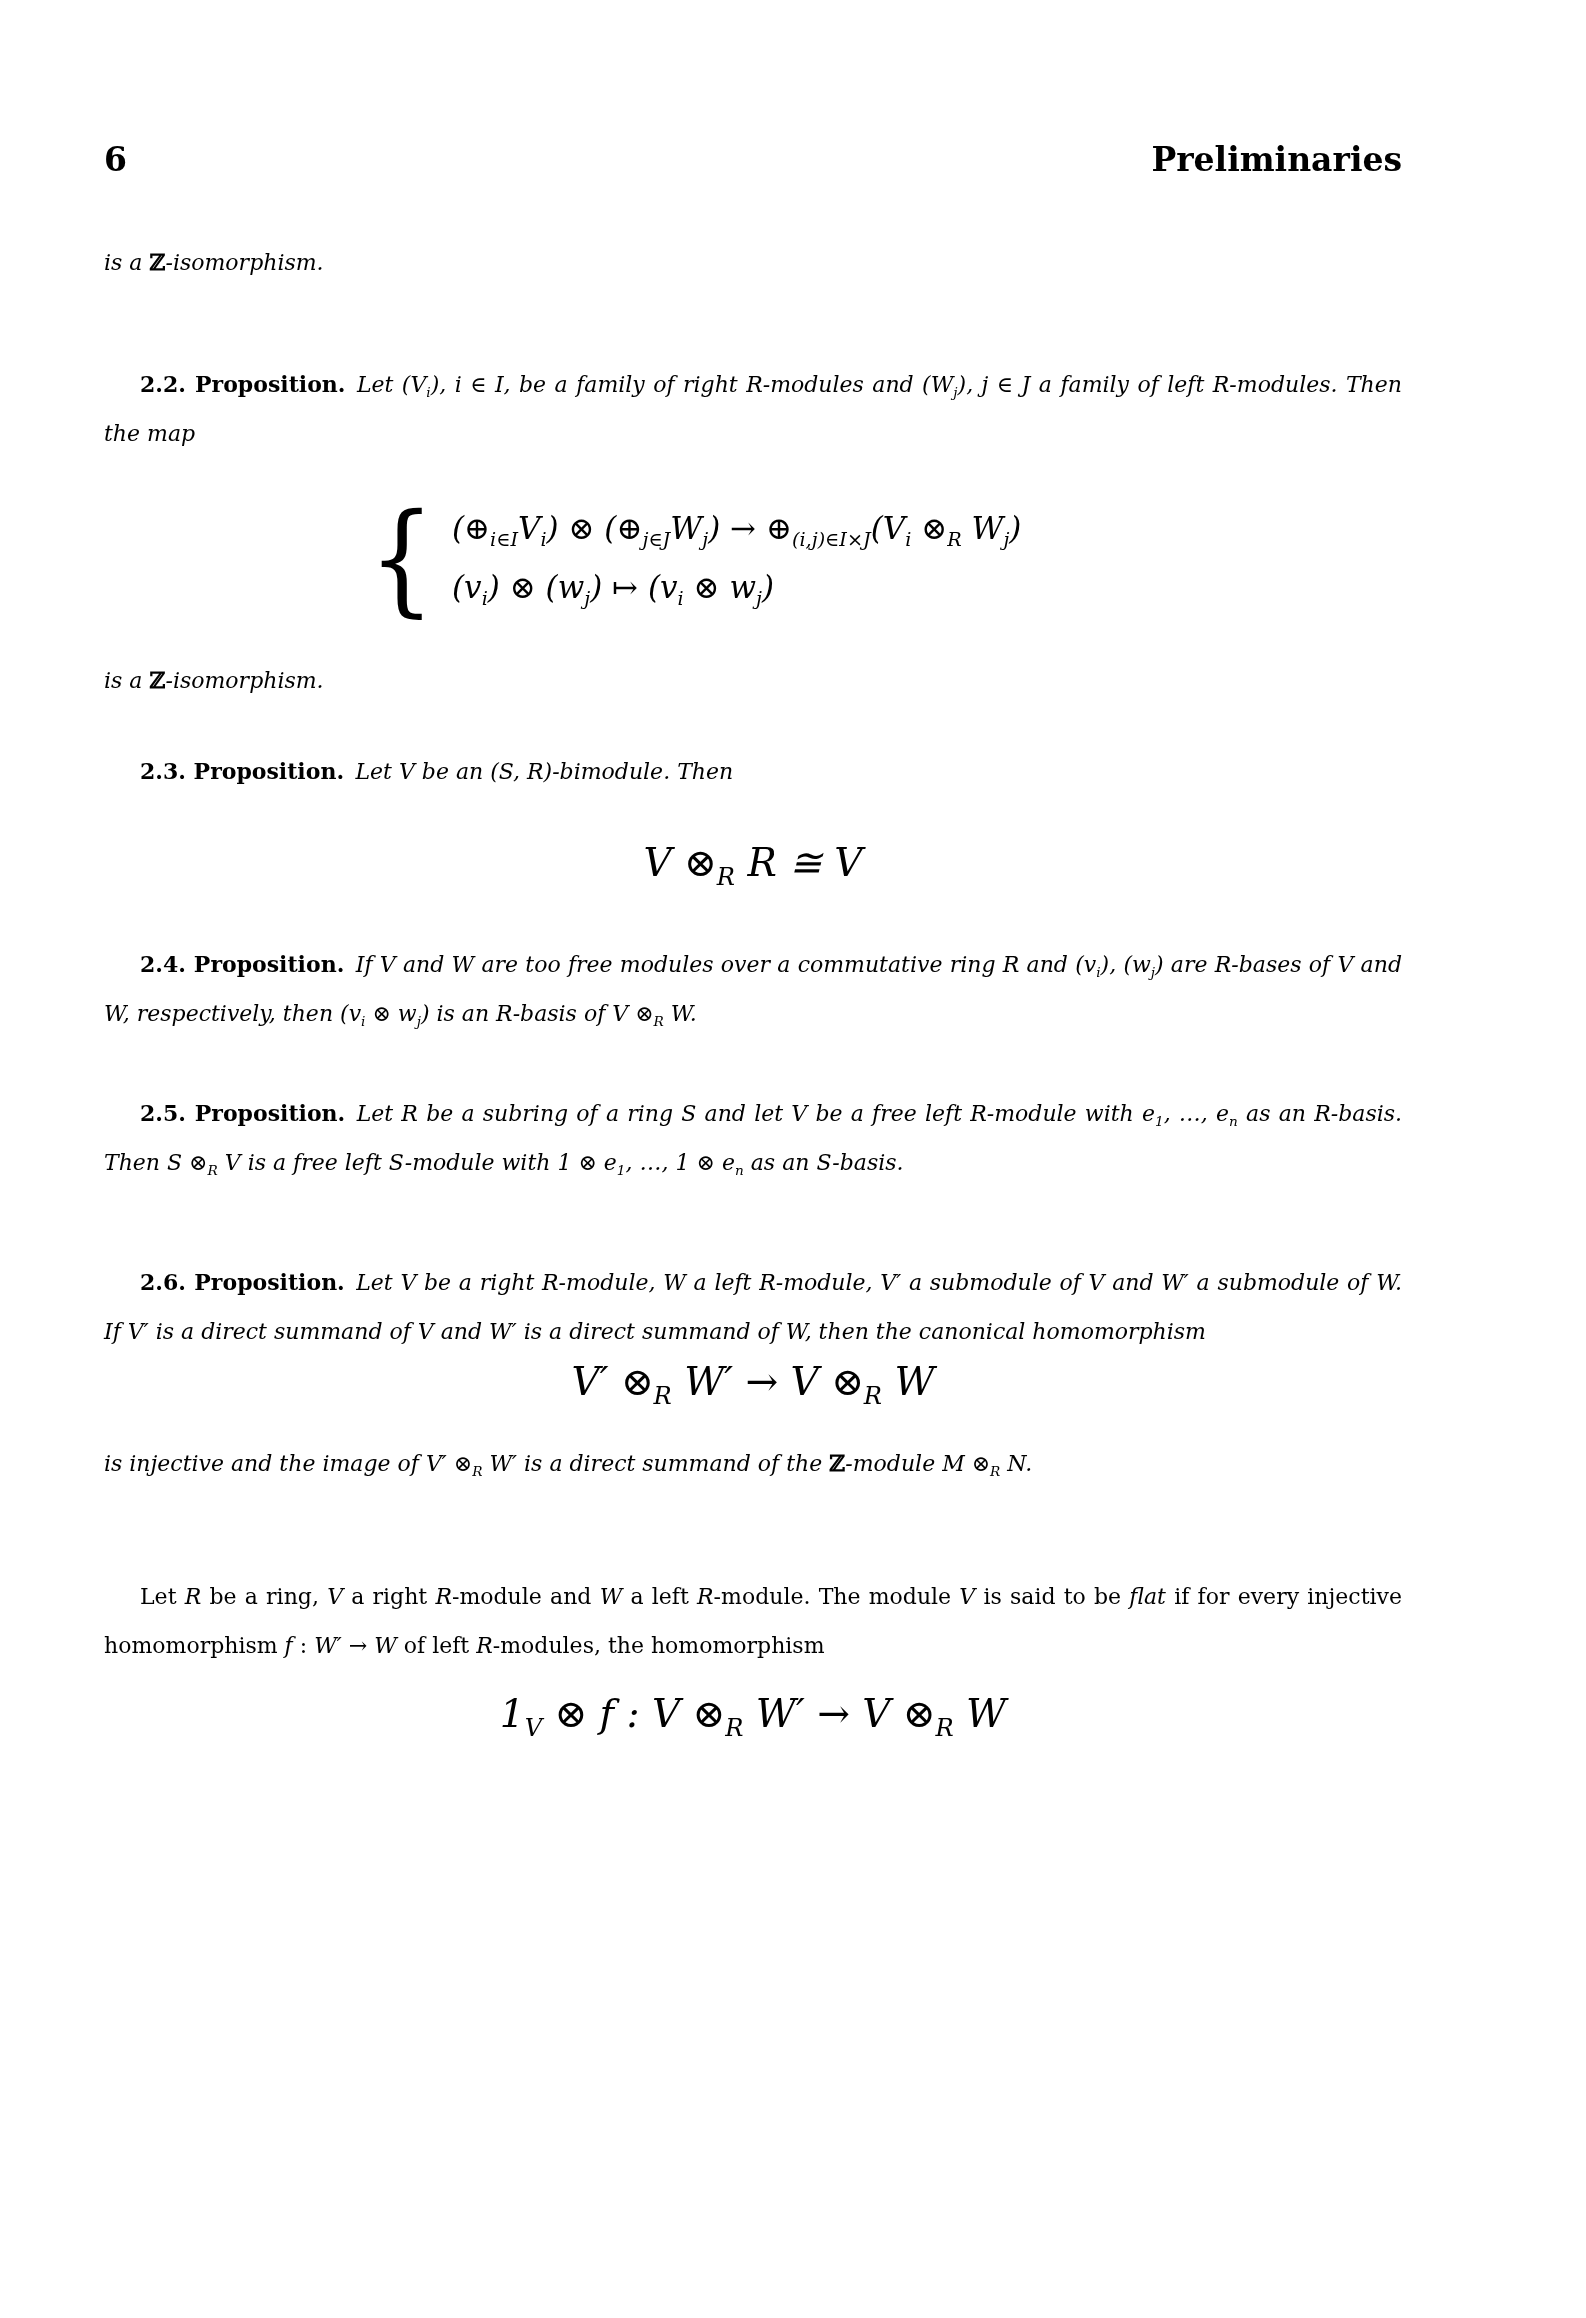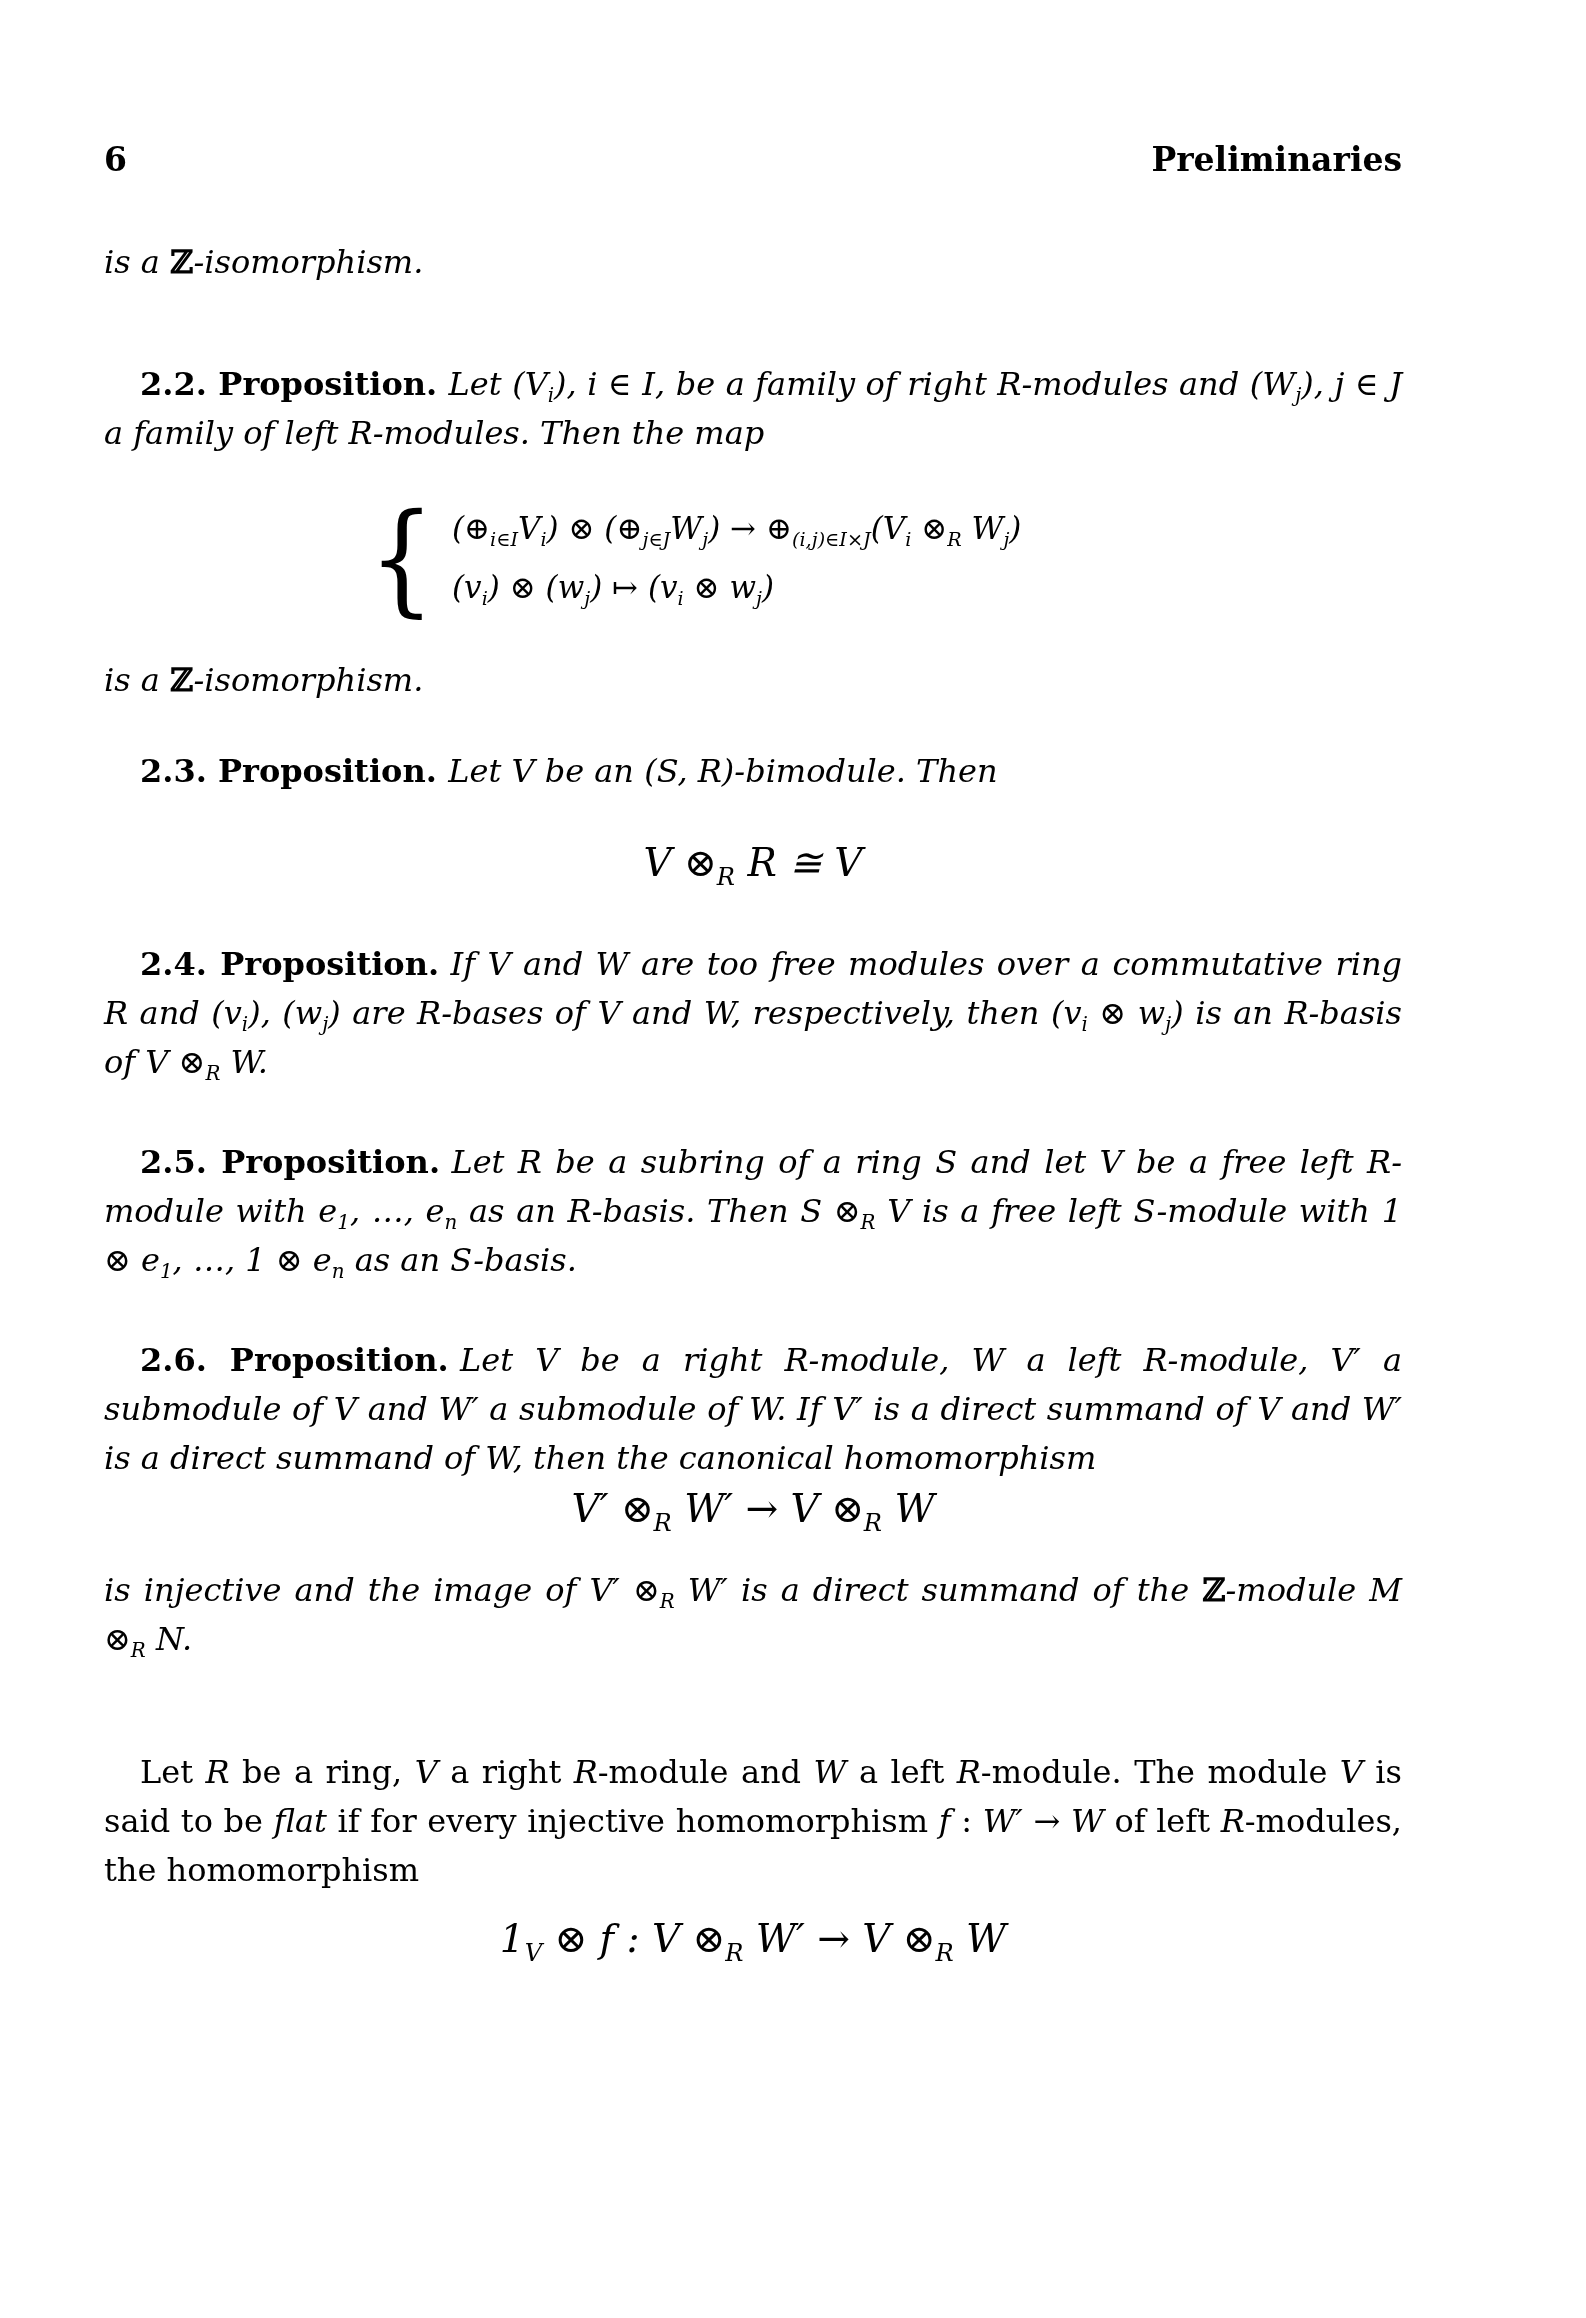--- a/index.html
+++ b/index.html
@@ -20,21 +20,21 @@
   }
   .running-header {
     display: flex;
     justify-content: space-between;
     align-items: baseline;
     font-weight: bold;
     font-size: 33px;
     line-height: 39px;
   }
   .para {
-    font-size: 32px;
+    font-size: 22px;
     line-height: 49px;
     text-align: justify;
   }
   .ital { font-style: italic; }
   .prop-label {
     font-weight: bold;
     font-style: normal;
     padding-right: 11.4px;
   }
   .indent { text-indent: 36px; }
@@ -75,21 +75,21 @@
   
   .m-para1  { margin-top: 59px; }
   .m-prop22 { margin-top: 73px; }
   .m-eq1    { margin-top: 39px; }
   .m-para2  { margin-top: 37px; }
   .m-prop23 { margin-top: 42px; }
   .m-eq2    { margin-top: 41px; }
   .m-para3  { margin-top: 41px; }
   .m-prop24 { margin-top: 51px; }
   .m-prop25 { margin-top: 51px; }
-  .m-prop26 { margin-top: 51px; }
+  .m-prop26 { margin-top: 71px; }
   .m-eq3    { margin-top: 0px; }
   .m-para4  { margin-top: 31px; }
   .m-para5  { margin-top: 84px; }
   .m-eq4    { margin-top: 18px; }
 </style>
 </head>
 <body>
 
 <div class="page">
 

